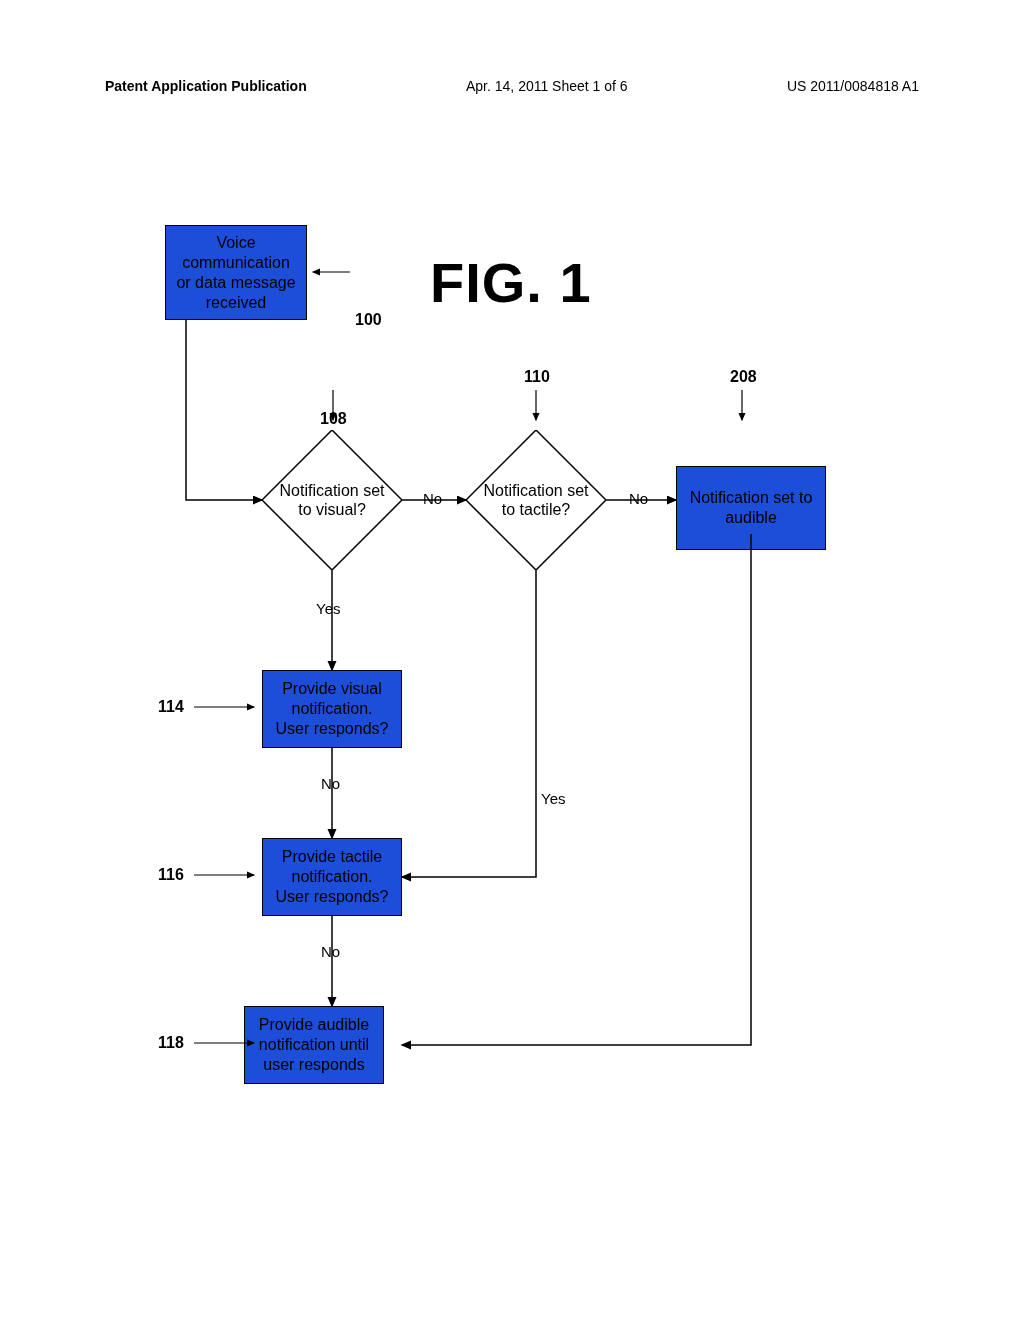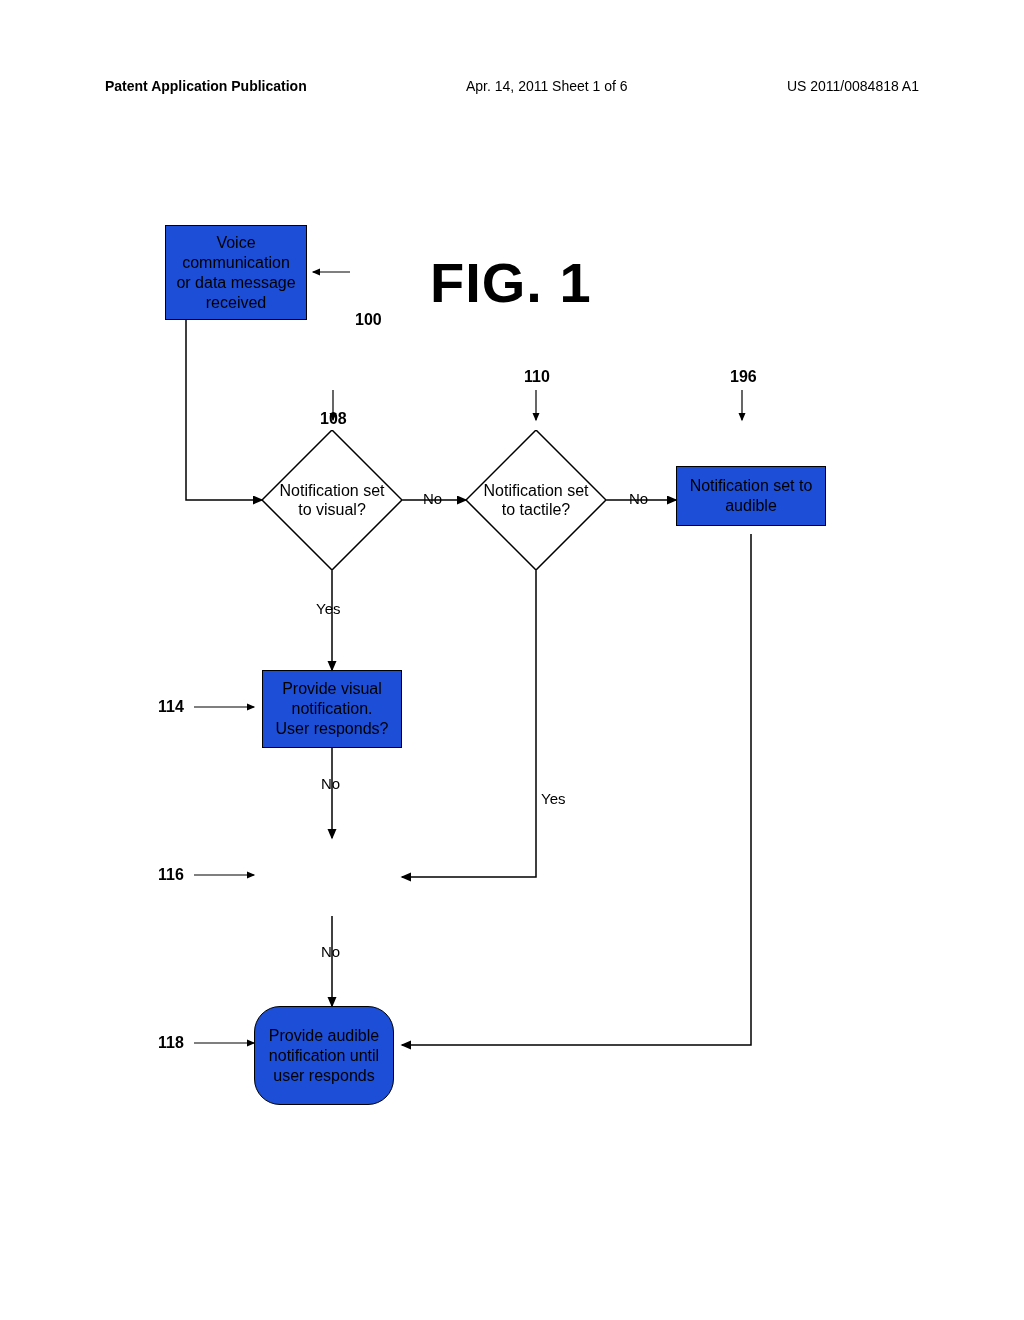--- a/index.html
+++ b/index.html
@@ -32,48 +32,51 @@
   <div class="figure-title">FIG. 1</div>
 
   <div class="box" style="left:165px; top:225px; width:142px; height:95px;">
     <span>Voice communication or data message received</span>
   </div>
 
   <div class="ref-label" style="left:355px; top:263px;margin-top:48px;">100</div>
 
   <div class="ref-label" style="left:320px; top:368px;margin-top:42px;">108</div>
   <div class="ref-label" style="left:524px; top:368px;">110</div>
-  <div class="ref-label" style="left:730px; top:368px;">196</div>
+  <div class="ref-label" style="left:730px; top:368px;">208</div>
 
   <div class="diamond" style="left:262px; top:430px;">
     <svg width="140" height="140" viewBox="0 0 140 140">
       <polygon points="70,0 140,70 70,140 0,70" fill="#fff" stroke="#000" stroke-width="1.5"></polygon>
     </svg>
     <div class="diamond-text">Notification set to visual?</div>
   </div>
 
   <div class="diamond" style="left:466px; top:430px;">
     <svg width="140" height="140" viewBox="0 0 140 140">
       <polygon points="70,0 140,70 70,140 0,70" fill="#fff" stroke="#000" stroke-width="1.5"></polygon>
     </svg>
     <div class="diamond-text">Notification set to tactile?</div>
   </div>
 
-  <div class="box" style="left:676px; top:466px; width:150px; height:60px;">
+  <div class="box" style="left:676px; top:466px; width:150px; height:84px;">
     <span>Notification set to audible</span>
   </div>
 
   <div class="box" style="left:262px; top:670px; width:140px; height:78px;">
     <span>Provide visual notification. User responds?</span>
   </div>
   <div class="ref-label" style="left:158px; top:698px;">114</div>
 
+  <div class="box" style="left:262px; top:838px; width:140px; height:78px;">
+    <span>Provide tactile notification. User responds?</span>
+  </div>
   <div class="ref-label" style="left:158px; top:866px;">116</div>
 
-  <div class="box" style="left:254px; top:1006px; width:140px; height:99px;border-radius:26px;">
+  <div class="box" style="left:244px; top:1006px; width:140px; height:78px;">
     <span>Provide audible notification until user responds</span>
   </div>
   <div class="ref-label" style="left:158px; top:1034px;">118</div>
 
   <div class="edge-label" style="left:423px; top:490px;">No</div>
   <div class="edge-label" style="left:629px; top:490px;">No</div>
 
   <div class="edge-label" style="left:316px; top:600px;">Yes</div>
   <div class="edge-label" style="left:541px; top:790px;">Yes</div>
 

